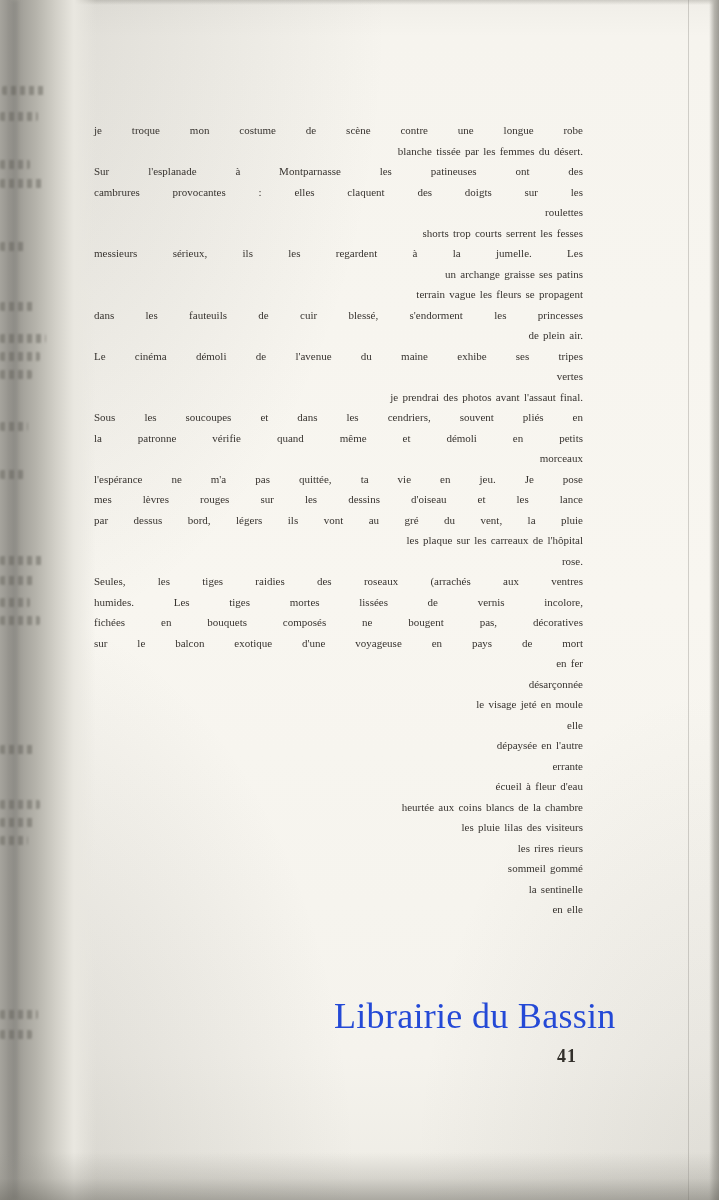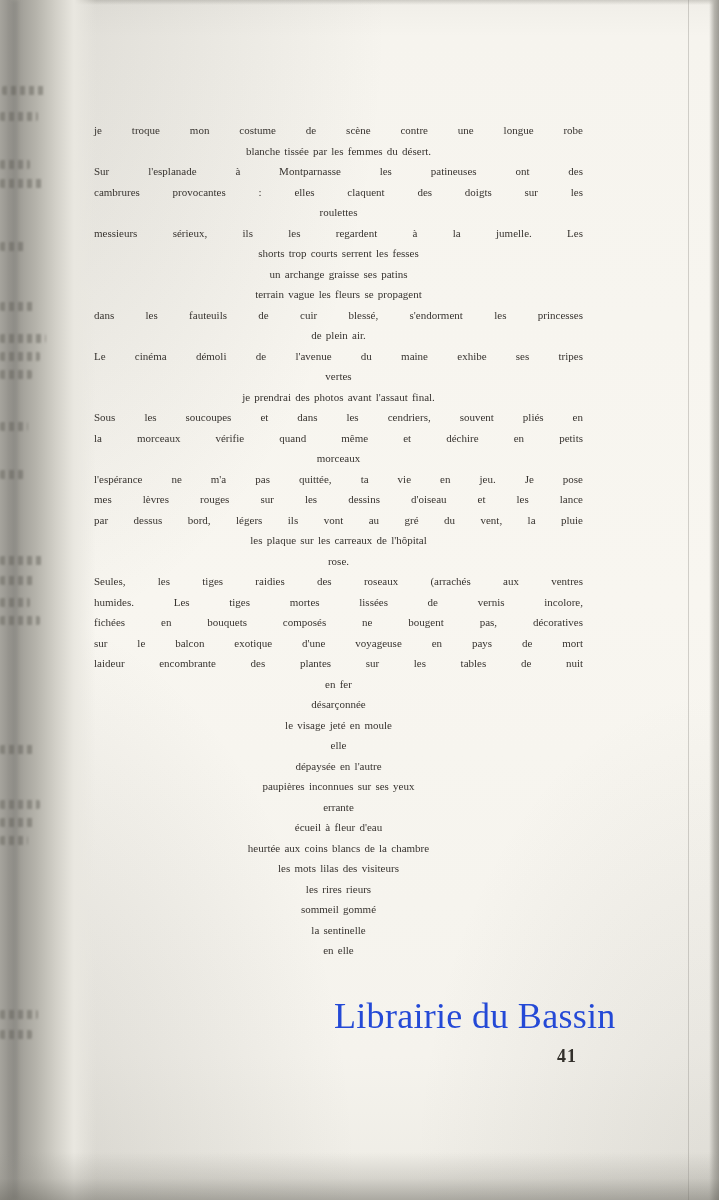--- a/index.html
+++ b/index.html
@@ -35,21 +35,21 @@
   .right-strip{position:absolute;top:0;right:0;width:10px;height:100%;
     background:linear-gradient(90deg,rgba(170,168,160,0),#b5b3ac 55%,#9c9a93);}
   .bottom-shadow{position:absolute;left:0;bottom:0;width:100%;height:48px;
     background:linear-gradient(180deg,rgba(148,146,138,0),rgba(148,146,138,.28) 55%,rgba(105,103,95,.5));}
   .poem{
     position:absolute;left:94px;top:100px;width:489px;
     font-size:11px;line-height:20.5px;color:#383430;
     word-spacing:1.5px;
     margin-top:20px;
   }
-  .line{text-align:center;}
+  .line{text-align:right;}
   .line.just{text-align:justify;text-align-last:justify;}
   .watermark{
     position:absolute;left:334px;top:996px;
     font-family:Liberation Serif, serif;
     font-size:36px;line-height:1.15;font-weight:400;
     color:#1c43d6;letter-spacing:.3px;opacity:.96;white-space:nowrap;
   }
   .page-number{
     position:absolute;left:557px;top:1046px;
     font-size:18px;color:#33302b;letter-spacing:1px;font-weight:bold;
@@ -89,52 +89,50 @@
   <div class="right-line"></div>
   <div class="right-strip"></div>
   <div class="bottom-shadow"></div>
 
   <div class="poem">
       <div class="line just">je troque mon costume de scène contre une longue robe</div>
       <div class="line">blanche tissée par les femmes du désert.</div>
       <div class="line just">Sur l'esplanade à Montparnasse les patineuses ont des</div>
       <div class="line just">cambrures provocantes : elles claquent des doigts sur les</div>
       <div class="line">roulettes</div>
+      <div class="line">shorts trop courts serrent les fesses</div>
       <div class="line just">messieurs sérieux, ils les regardent à la jumelle. Les</div>
-      <div class="line">shorts trop courts serrent les fesses</div>
       <div class="line">un archange graisse ses patins</div>
       <div class="line">terrain vague les fleurs se propagent</div>
       <div class="line just">dans les fauteuils de cuir blessé, s'endorment les princesses</div>
       <div class="line">de plein air.</div>
       <div class="line just">Le cinéma démoli de l'avenue du maine exhibe ses tripes</div>
       <div class="line">vertes</div>
       <div class="line">je prendrai des photos avant l'assaut final.</div>
       <div class="line just">Sous les soucoupes et dans les cendriers, souvent pliés en</div>
-      <div class="line just">la morceaux vérifie quand même et déchire en petits</div>
+      <div class="line just">la patronne vérifie quand même et démoli en petits</div>
       <div class="line">morceaux</div>
       <div class="line just">l'espérance ne m'a pas quittée, ta vie en jeu. Je pose</div>
       <div class="line just">mes lèvres rouges sur les dessins d'oiseau et les lance</div>
       <div class="line just">par dessus bord, légers ils vont au gré du vent, la pluie</div>
       <div class="line">les plaque sur les carreaux de l'hôpital</div>
       <div class="line">rose.</div>
       <div class="line just">Seules, les tiges raidies des roseaux (arrachés aux ventres</div>
       <div class="line just">humides. Les tiges mortes lissées de vernis incolore,</div>
       <div class="line just">fichées en bouquets composés ne bougent pas, décoratives</div>
       <div class="line just">sur le balcon exotique d'une voyageuse en pays de mort</div>
-      <div class="line just">laideur encombrante des plantes sur les tables de nuit</div>
       <div class="line">en fer</div>
       <div class="line">désarçonnée</div>
       <div class="line">le visage jeté en moule</div>
       <div class="line">elle</div>
       <div class="line">dépaysée en l'autre</div>
-      <div class="line">paupières inconnues sur ses yeux</div>
       <div class="line">errante</div>
       <div class="line">écueil à fleur d'eau</div>
       <div class="line">heurtée aux coins blancs de la chambre</div>
-      <div class="line">les mots lilas des visiteurs</div>
+      <div class="line">les pluie lilas des visiteurs</div>
       <div class="line">les rires rieurs</div>
       <div class="line">sommeil gommé</div>
       <div class="line">la sentinelle</div>
       <div class="line">en elle</div>
     </div>
 
   <div class="watermark">Librairie du Bassin</div>
 
   <div class="page-number">41</div>
 </div>

